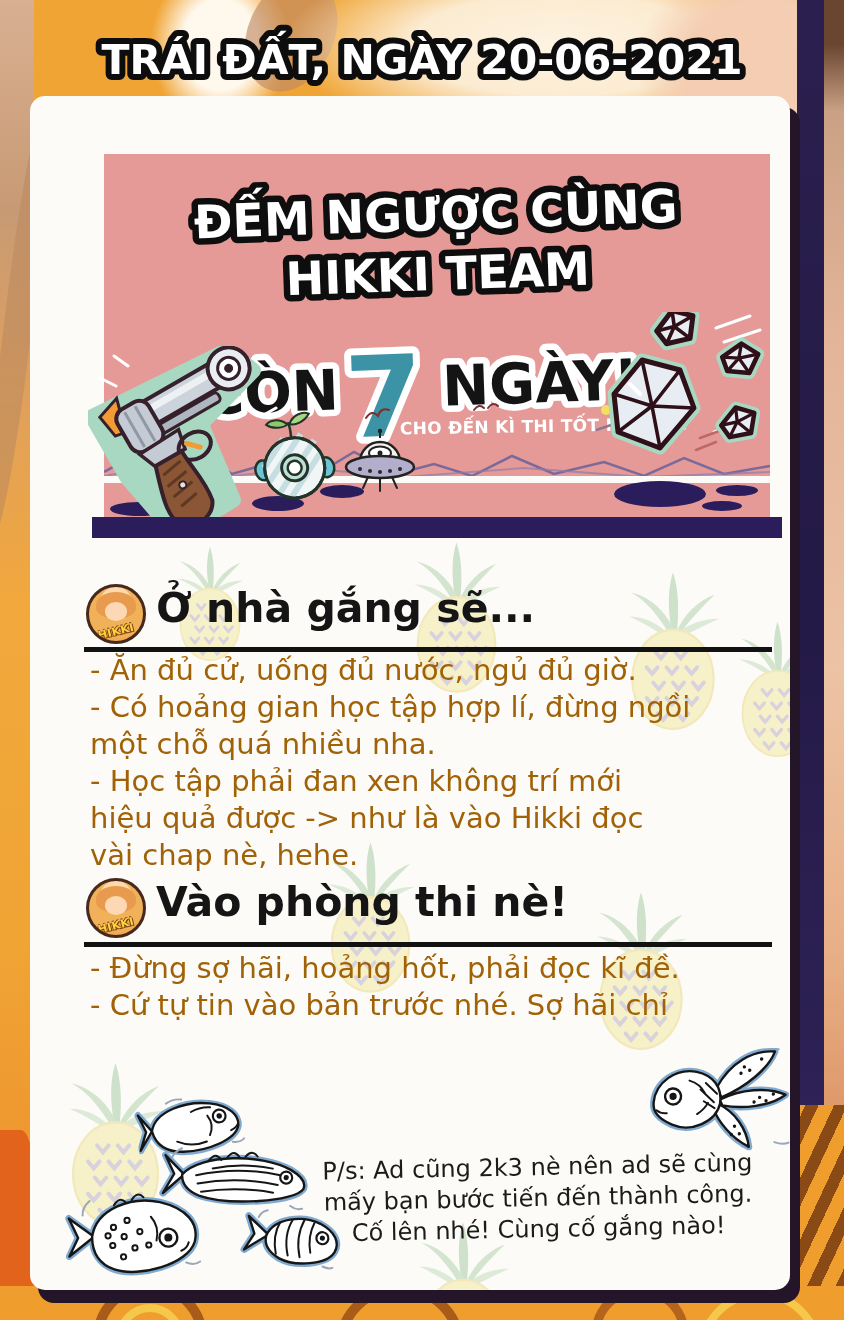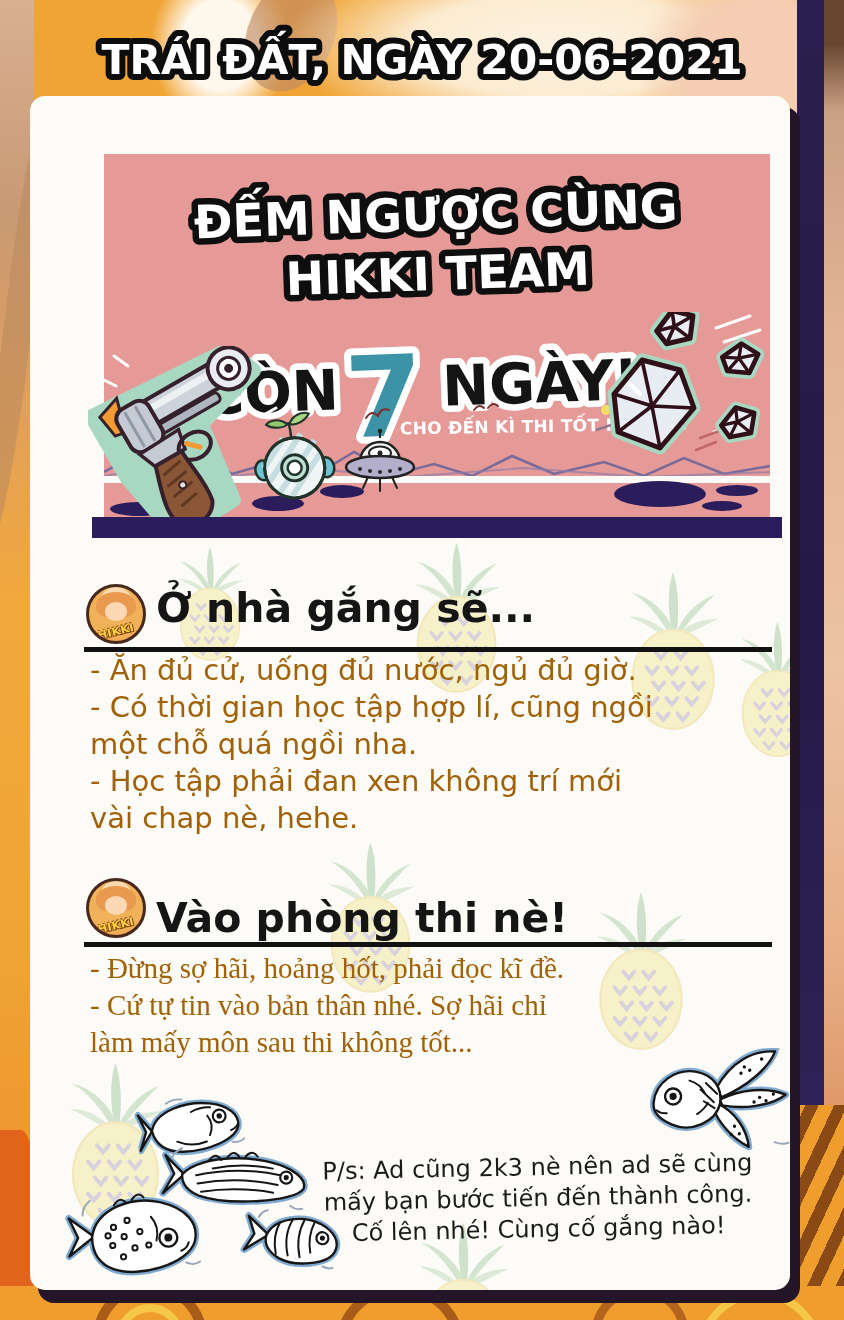--- a/index.html
+++ b/index.html
@@ -63,27 +63,27 @@
     background:radial-gradient(circle at 50% 30%,#fcd9ae 0 34%,#f1b159 36% 72%,#e8973f 100%);}
   .avatar .hair{position:absolute;left:7px;top:5px;width:40px;height:26px;border-radius:50% 50% 40% 40%;background:#e89b4e;}
   .avatar .face{position:absolute;left:16px;top:15px;width:22px;height:19px;border-radius:50%;background:#fcd9b4;}
   .av-label{position:absolute;left:0;bottom:3px;width:100%;text-align:center;font-size:11px;font-weight:bold;
     color:#ffd23e;transform:rotate(-14deg);letter-spacing:.5px;
     text-shadow:1px 1px 0 #7a4010,-1px 1px 0 #7a4010,0 -1px 0 #7a4010;}
   .av1{left:56px;top:488px;}
   .av2{left:56px;top:782px;}
   .sec-title{position:absolute;margin:0;font-size:41px;font-weight:bold;color:#151515;letter-spacing:0;}
   .t1{left:126px;top:488px;}
-  .t2{left:126px;top:782px;margin-top:16px;}
+  .t2{left:126px;top:782px;}
   .rule{position:absolute;height:5px;background:#121212;left:54px;width:688px;}
   .r1{top:551px;}
   .r2{top:846px;}
   .body-lines{position:absolute;left:60px;width:690px;}
   .l1{top:556px;}
-  .l2{top:854px;font-family:Liberation Serif, serif;}
+  .l2{top:854px;}
   .bline{font-size:29px;line-height:37px;color:#a16207;white-space:nowrap;}
   
   .ps{position:absolute;left:268px;top:1056px;width:480px;text-align:center;font-size:24px;
     line-height:31px;color:#1b1b1b;transform:rotate(-1.2deg);}
   
   .fish{position:absolute;}
   .fishA{left:106px;top:1000px;width:108px;height:62px;transform:rotate(-8deg);}
   .fishB{left:130px;top:1048px;width:150px;height:70px;transform:rotate(4deg);}
   .fishC{left:34px;top:1092px;width:140px;height:92px;transform:rotate(-4deg);}
   .fishD{left:212px;top:1112px;width:100px;height:62px;transform:rotate(8deg);}
@@ -279,37 +279,37 @@
 
   <div class="abs avatar av1">
     <div class="hair"></div>
     <div class="face"></div>
     <span class="av-label">HIKKI</span>
   </div>
   <h2 class="sec-title t1">Ở nhà gắng sẽ...</h2>
   <div class="rule r1"></div>
   <div class="body-lines l1">
     <div class="bline">- Ăn đủ cử, uống đủ nước, ngủ đủ giờ.</div>
-    <div class="bline">- Có thời gian học tập hợp lí, cũng ngồi</div>
-    <div class="bline">một chỗ quá ngồi nha.</div>
+    <div class="bline">- Có hoảng gian học tập hợp lí, đừng ngồi</div>
+    <div class="bline">một chỗ quá nhiều nha.</div>
     <div class="bline">- Học tập phải đan xen không trí mới</div>
+    <div class="bline">hiệu quả được -&gt; như là vào Hikki đọc</div>
     <div class="bline">vài chap nè, hehe.</div>
   </div>
 
   <div class="abs avatar av2">
     <div class="hair"></div>
     <div class="face"></div>
     <span class="av-label">HIKKI</span>
   </div>
   <h2 class="sec-title t2">Vào phòng thi nè!</h2>
   <div class="rule r2"></div>
   <div class="body-lines l2">
     <div class="bline">- Đừng sợ hãi, hoảng hốt, phải đọc kĩ đề.</div>
-    <div class="bline">- Cứ tự tin vào bản thân nhé. Sợ hãi chỉ</div>
-    <div class="bline">làm mấy môn sau thi không tốt...</div>
+    <div class="bline">- Cứ tự tin vào bản trước nhé. Sợ hãi chỉ</div>
   </div>
 
   <div class="ps">
     <div class="ps-line">P/s: Ad cũng 2k3 nè nên ad sẽ cùng</div>
     <div class="ps-line">mấy bạn bước tiến đến thành công.</div>
     <div class="ps-line">Cố lên nhé! Cùng cố gắng nào!</div>
   </div>
 
   <svg class="fish fishA" viewBox="0 0 110 62">
     <path class="mov" d="M34,4 q8,-4 16,-2 M96,52 q8,2 12,-2"></path>

